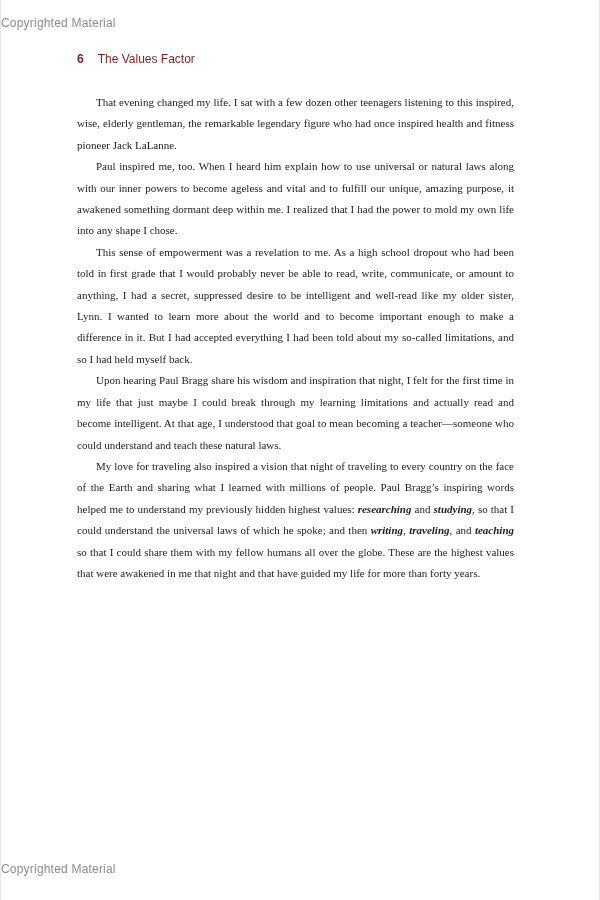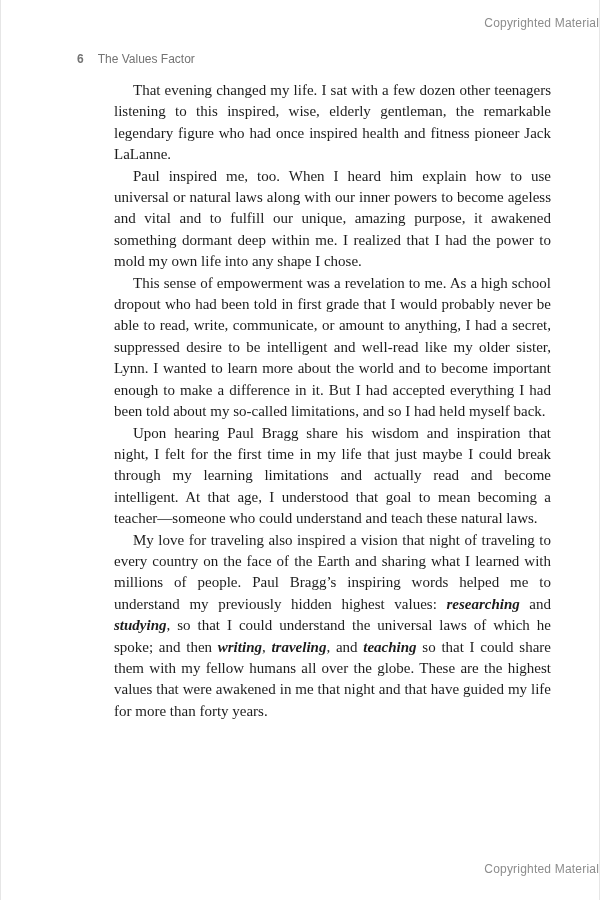--- a/index.html
+++ b/index.html
@@ -17,49 +17,48 @@
     border-left: 1px solid #e6e6e6;
     border-right: 1px solid #e6e6e6;
     overflow: hidden;
     font-family: "Liberation Serif", serif;
     color: #1c1c1c;
   }
   .copyright {
     position: absolute;
     left: 0;
     width: 100%;
-    text-align: right;
+    text-align: left;
     font-family: "Liberation Sans", sans-serif;
     font-size: 12px;
     color: #8c8c8c;
     letter-spacing: 0.2px;
   }
   .copyright.top { top: 16px; }
   .copyright.bottom { top: 862px; }
   .running-header {
     position: absolute;
     top: 52px;
     left: 76px;
     font-family: "Liberation Sans", sans-serif;
     font-size: 12px;
-    color: #737373;
+    color: #7f1d1d;
   }
   .running-header .pagenum {
     font-weight: bold;
     margin-right: 14px;
   }
   .body-text {
     position: absolute;
-    top: 80px;
+    top: 92px;
     left: 76px;
     width: 437px;
-    font-size: 15px;
+    font-size: 11px;
     line-height: 21.4px;
     text-align: justify;
-    margin-left: 37px;
   }
   .body-text p {
     margin: 0;
     padding: 0;
     text-indent: 19px;
     hyphens: auto;
     -webkit-hyphens: auto;
   }
   .body-text em {
     font-style: italic;

